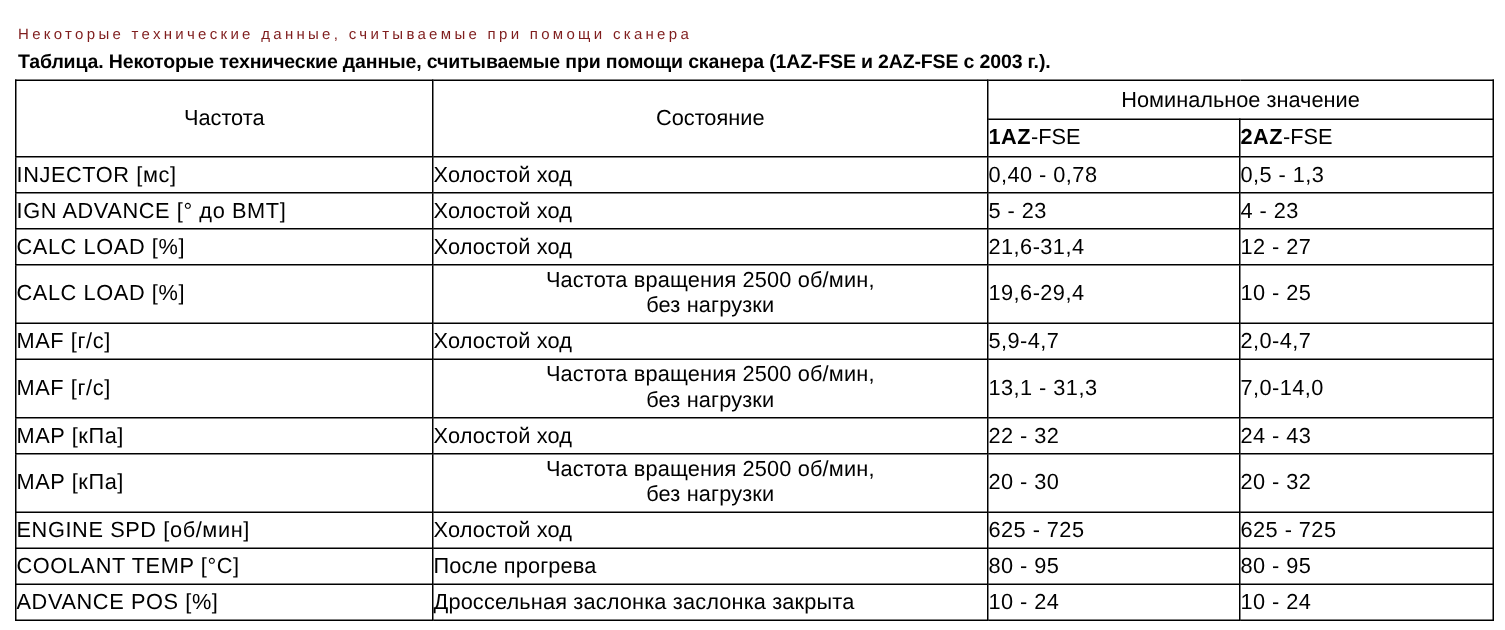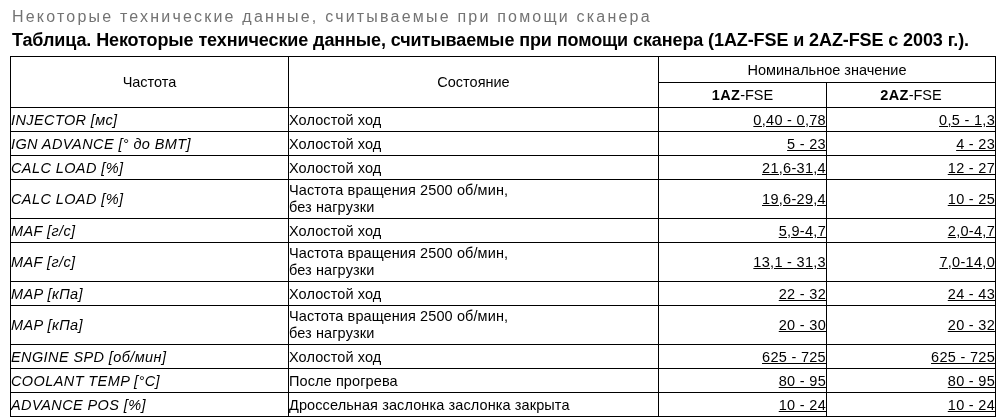--- a/index.html
+++ b/index.html
@@ -15,28 +15,28 @@
     overflow: hidden;
   }
   .page {
     position: relative;
     width: 1003px;
     height: 420px;
     box-sizing: border-box;
     padding: 6px 8px 0 8px;
   }
   .header-line {
-    font-size: 16px;
+    font-size: 10px;
     letter-spacing: 2.2px;
-    color: #737373;
-    margin: 2px 0 4px 4px;
+    color: #7f1d1d;
+    margin: 12px 0 4px 4px;
     white-space: nowrap;
   }
   .table-caption {
-    font-size: 18px;
+    font-size: 13px;
     font-weight: bold;
     margin: 0 0 5px 4px;
     white-space: nowrap;
     letter-spacing: -0.1px;
   }
   table.data {
     border-collapse: collapse;
     width: 985px;
     table-layout: fixed;
     margin-left: 2px;
@@ -52,49 +52,48 @@
   .col-state { width: 370px; }
   .col-v1 { width: 168px; }
   .col-v2 { width: 169px; }
 
   th.head-cell {
     text-align: center;
     height: 25px;
     font-size: 15px;
   }
   th.sub-cell {
-    text-align: center;
+    text-align: left;
     height: 24px;
     font-size: 14.5px;
     margin-top: 48px;
   }
   .sub-bold {
     font-weight: bold;
     letter-spacing: 0.3px;
   }
   td.param {
     padding-left: 9px;
     letter-spacing: 0.4px;
     white-space: nowrap;
-    font-style: italic;
   }
   td.state {
     padding-left: 9px;
     letter-spacing: 0.1px;
   }
   td.val {
-    text-align: right;
+    text-align: left;
     letter-spacing: 0.3px;
     white-space: nowrap;
-    text-decoration: underline;
   }
   tr.r-single td { height: 23px; }
   tr.r-double td { height: 38px; }
   .state-two {
     line-height: 1.15;
+    text-align: center;
   }
   .state-two span { display: block; }
 </style>
 </head>
 <body>
 
 <div class="page">
 
   <div class="header-line">Некоторые технические данные, считываемые при помощи сканера</div>
 

